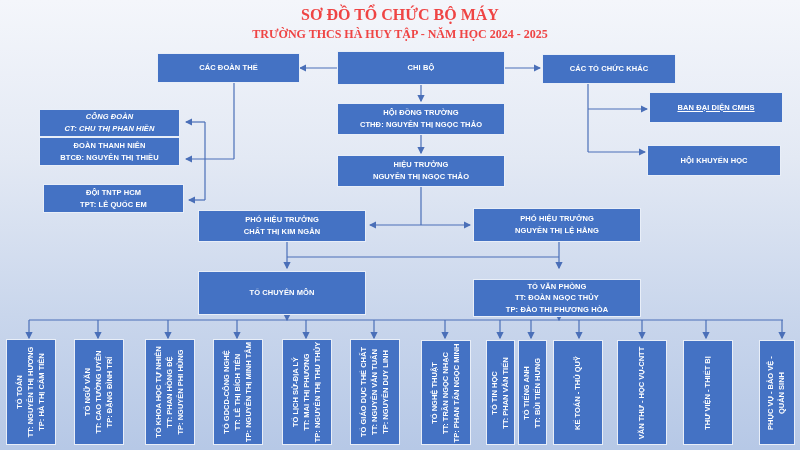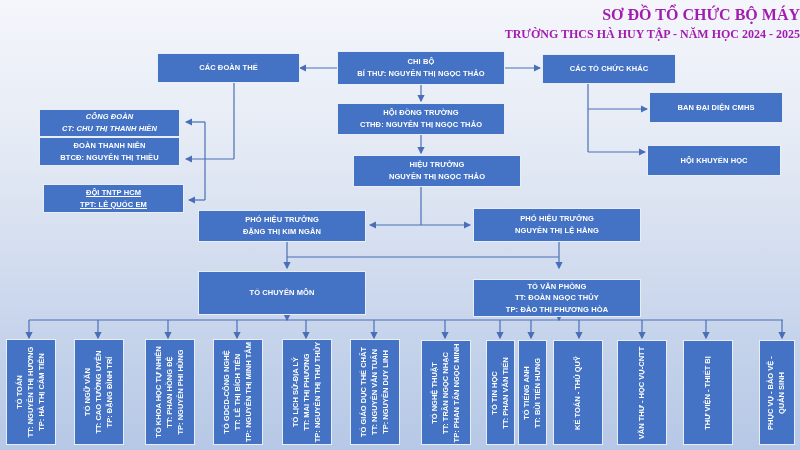--- a/index.html
+++ b/index.html
@@ -2,22 +2,22 @@
 <html><head>
 <meta charset="utf-8">
 <style>
   html, body { margin:0; padding:0; }
   body {
     width:800px; height:450px; position:relative; overflow:hidden;
     background: linear-gradient(180deg, #f4f6fb 0%, #e3e9f4 35%, #c9d6ec 70%, #b6c8e6 100%);
     font-family: "Liberation Sans", sans-serif;
   }
   .title {
-    position:absolute; left:0; width:800px; text-align:right;
-    font-family: "Liberation Serif", serif; font-weight:bold; color:#a21caf;
+    position:absolute; left:0; width:800px; text-align:center;
+    font-family: "Liberation Serif", serif; font-weight:bold; color:#ef4444;
   }
   .t1 { top:6px; font-size:16px; }
   .t2 { top:27px; font-size:12px; }
   .box {
     position:absolute; background:#4472c4; color:#fff;
     border:1px solid #e8eef8; box-sizing:border-box;
     display:flex; flex-direction:column; align-items:center; justify-content:center;
     font-size:7.5px; font-weight:bold; text-align:center; line-height:1.55;
     letter-spacing:0.1px;
   }
@@ -89,58 +89,57 @@
     <line x1="706" y1="320" x2="706" y2="338" marker-end="url(#ar)"></line>
     <line x1="782" y1="320" x2="782" y2="338" marker-end="url(#ar)"></line>
   </g>
 </svg>
 
 <div class="box" style="left:157px;top:53px;width:143px;height:30px;justify-content:center;">
   <span>CÁC ĐOÀN THỂ</span>
 </div>
 <div class="box" style="left:337px;top:51px;width:168px;height:34px;text-align:center;">
   <span>CHI BỘ</span>
-  <span>BÍ THƯ: NGUYỄN THỊ NGỌC THẢO</span>
 </div>
 <div class="box" style="left:542px;top:54px;width:134px;height:30px;justify-content:center;">
   <span>CÁC TỔ CHỨC KHÁC</span>
 </div>
 
 <div class="box" style="left:337px;top:103px;width:168px;height:32px;">
   <span>HỘI ĐỒNG TRƯỜNG</span>
   <span>CTHĐ: NGUYỄN THỊ NGỌC THẢO</span>
 </div>
-<div class="box" style="left:353px;top:155px;width:168px;height:32px;text-align:right;">
+<div class="box" style="left:337px;top:155px;width:168px;height:32px;text-align:right;">
   <span>HIỆU TRƯỞNG</span>
   <span>NGUYỄN THỊ NGỌC THẢO</span>
 </div>
 
 <div class="box" style="left:39px;top:109px;width:141px;height:28px;font-style:italic;">
   <span>CÔNG ĐOÀN</span>
-  <span>CT: CHU THỊ THANH HIỀN</span>
+  <span>CT: CHU THỊ PHAN HIỀN</span>
 </div>
 <div class="box" style="left:39px;top:137px;width:141px;height:29px;">
   <span>ĐOÀN THANH NIÊN</span>
   <span>BTCĐ: NGUYỄN THỊ THIỀU</span>
 </div>
-<div class="box" style="left:43px;top:184px;width:141px;height:29px;text-decoration:underline;">
+<div class="box" style="left:43px;top:184px;width:141px;height:29px;">
   <span>ĐỘI TNTP HCM</span>
   <span>TPT: LÊ QUỐC EM</span>
 </div>
 
-<div class="box" style="left:649px;top:92px;width:134px;height:31px;">
+<div class="box" style="left:649px;top:92px;width:134px;height:31px;text-decoration:underline;">
   <span>BAN ĐẠI DIỆN CMHS</span>
 </div>
 <div class="box" style="left:647px;top:145px;width:134px;height:31px;">
   <span>HỘI KHUYẾN HỌC</span>
 </div>
 
 <div class="box" style="left:198px;top:210px;width:168px;height:32px;">
   <span>PHÓ HIỆU TRƯỞNG</span>
-  <span>ĐẶNG THỊ KIM NGÂN</span>
+  <span>CHẤT THỊ KIM NGÂN</span>
 </div>
 <div class="box" style="left:473px;top:208px;width:168px;height:34px;">
   <span>PHÓ HIỆU TRƯỞNG</span>
   <span>NGUYỄN THỊ LỆ HẰNG</span>
 </div>
 
 <div class="box" style="left:198px;top:271px;width:168px;height:44px;">
   <span>TỔ CHUYÊN MÔN</span>
 </div>
 <div class="box" style="left:473px;top:279px;width:168px;height:38px;line-height:1.5;">

